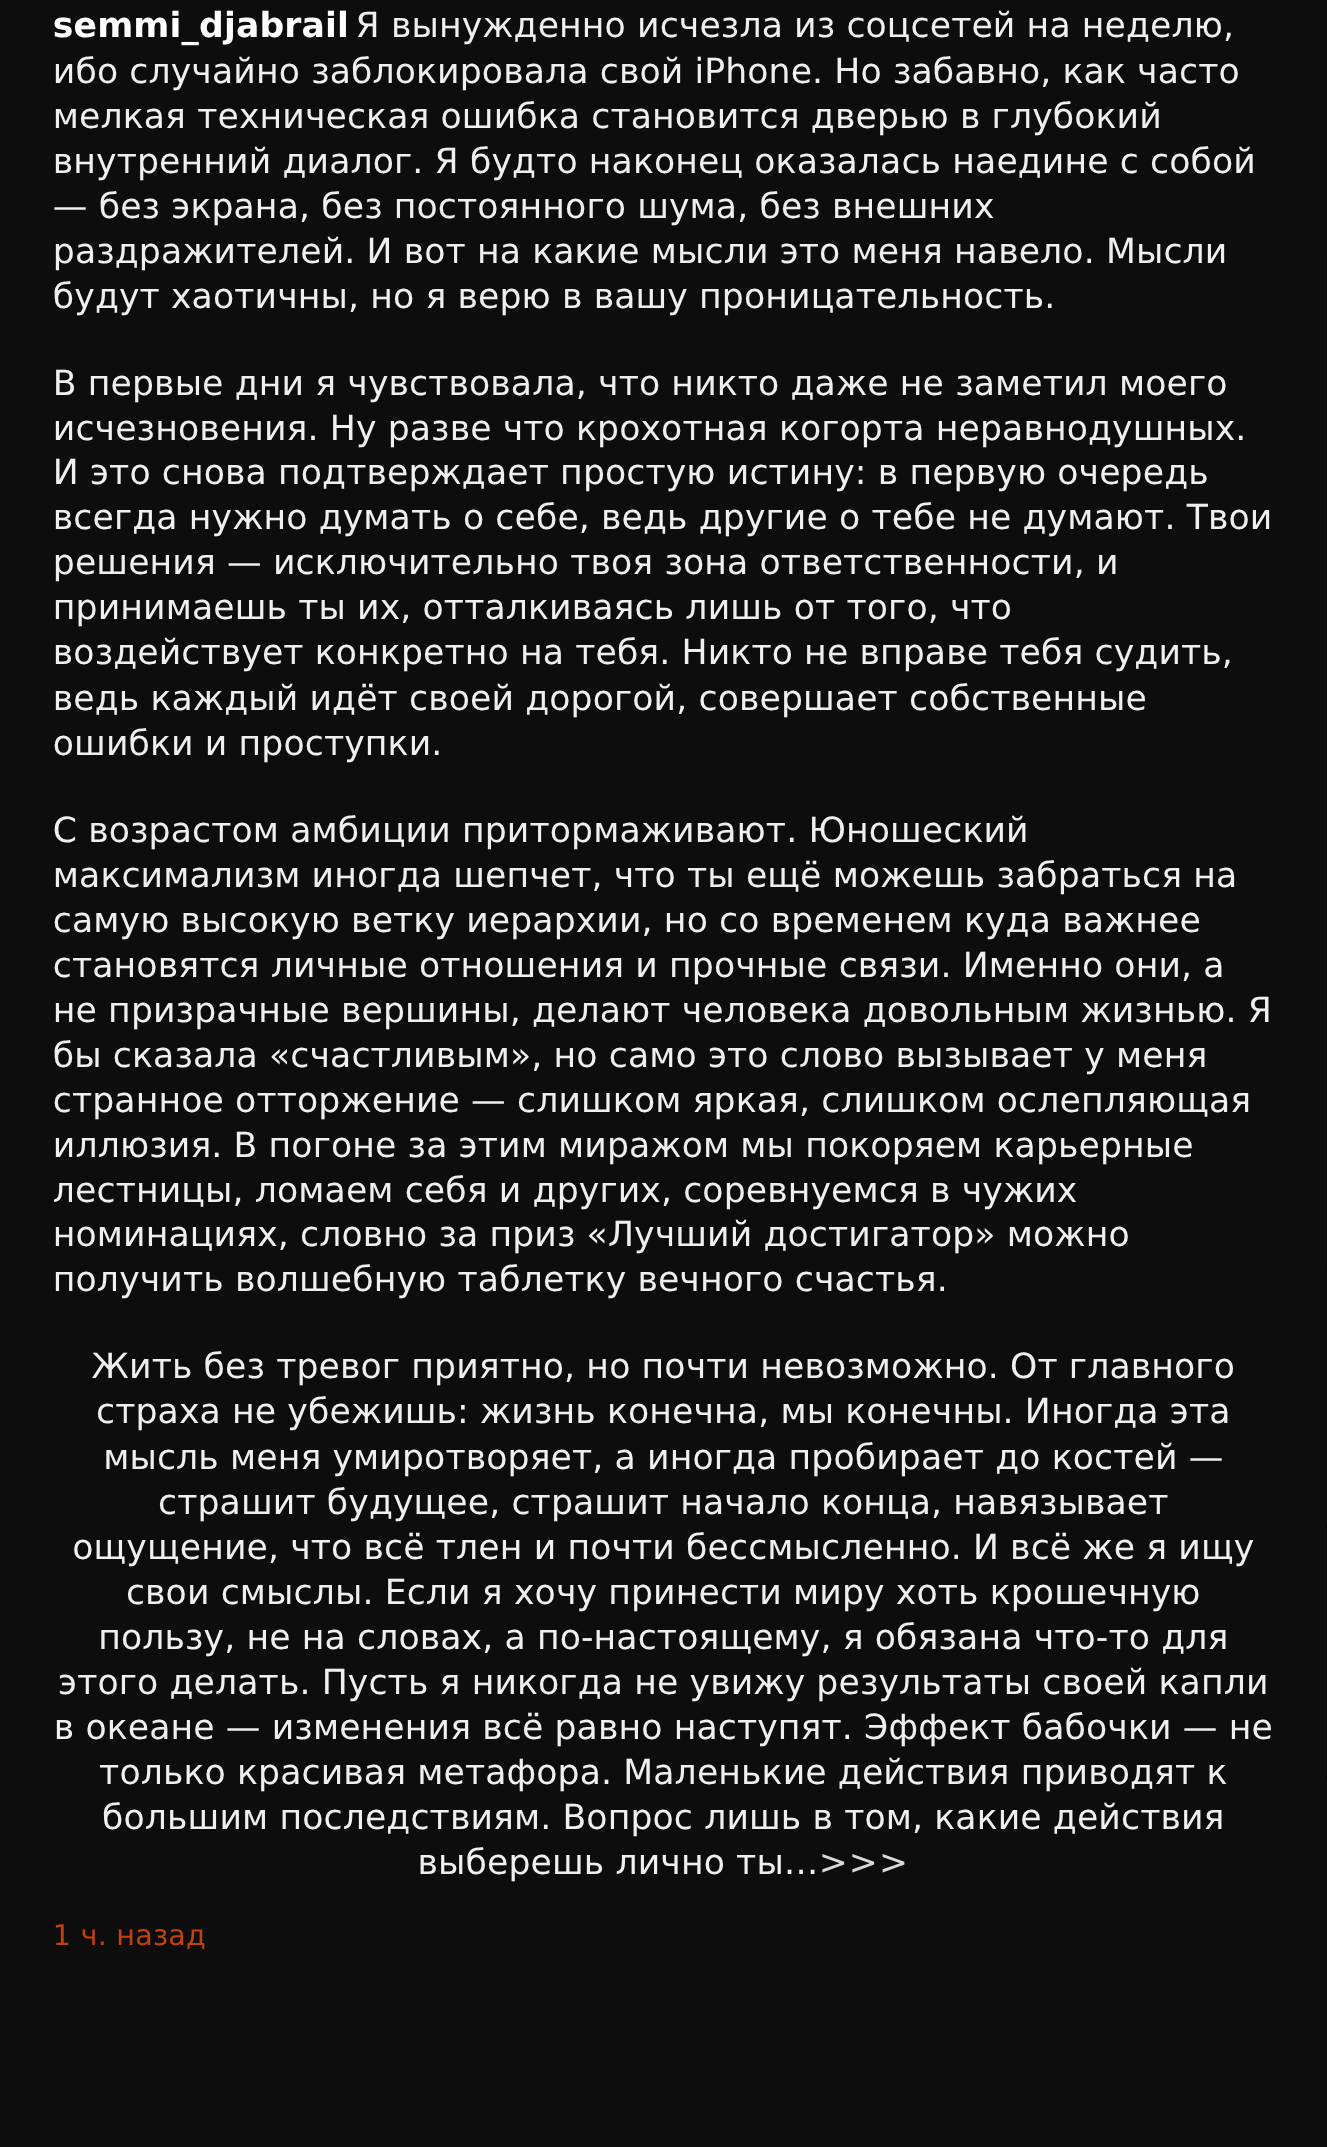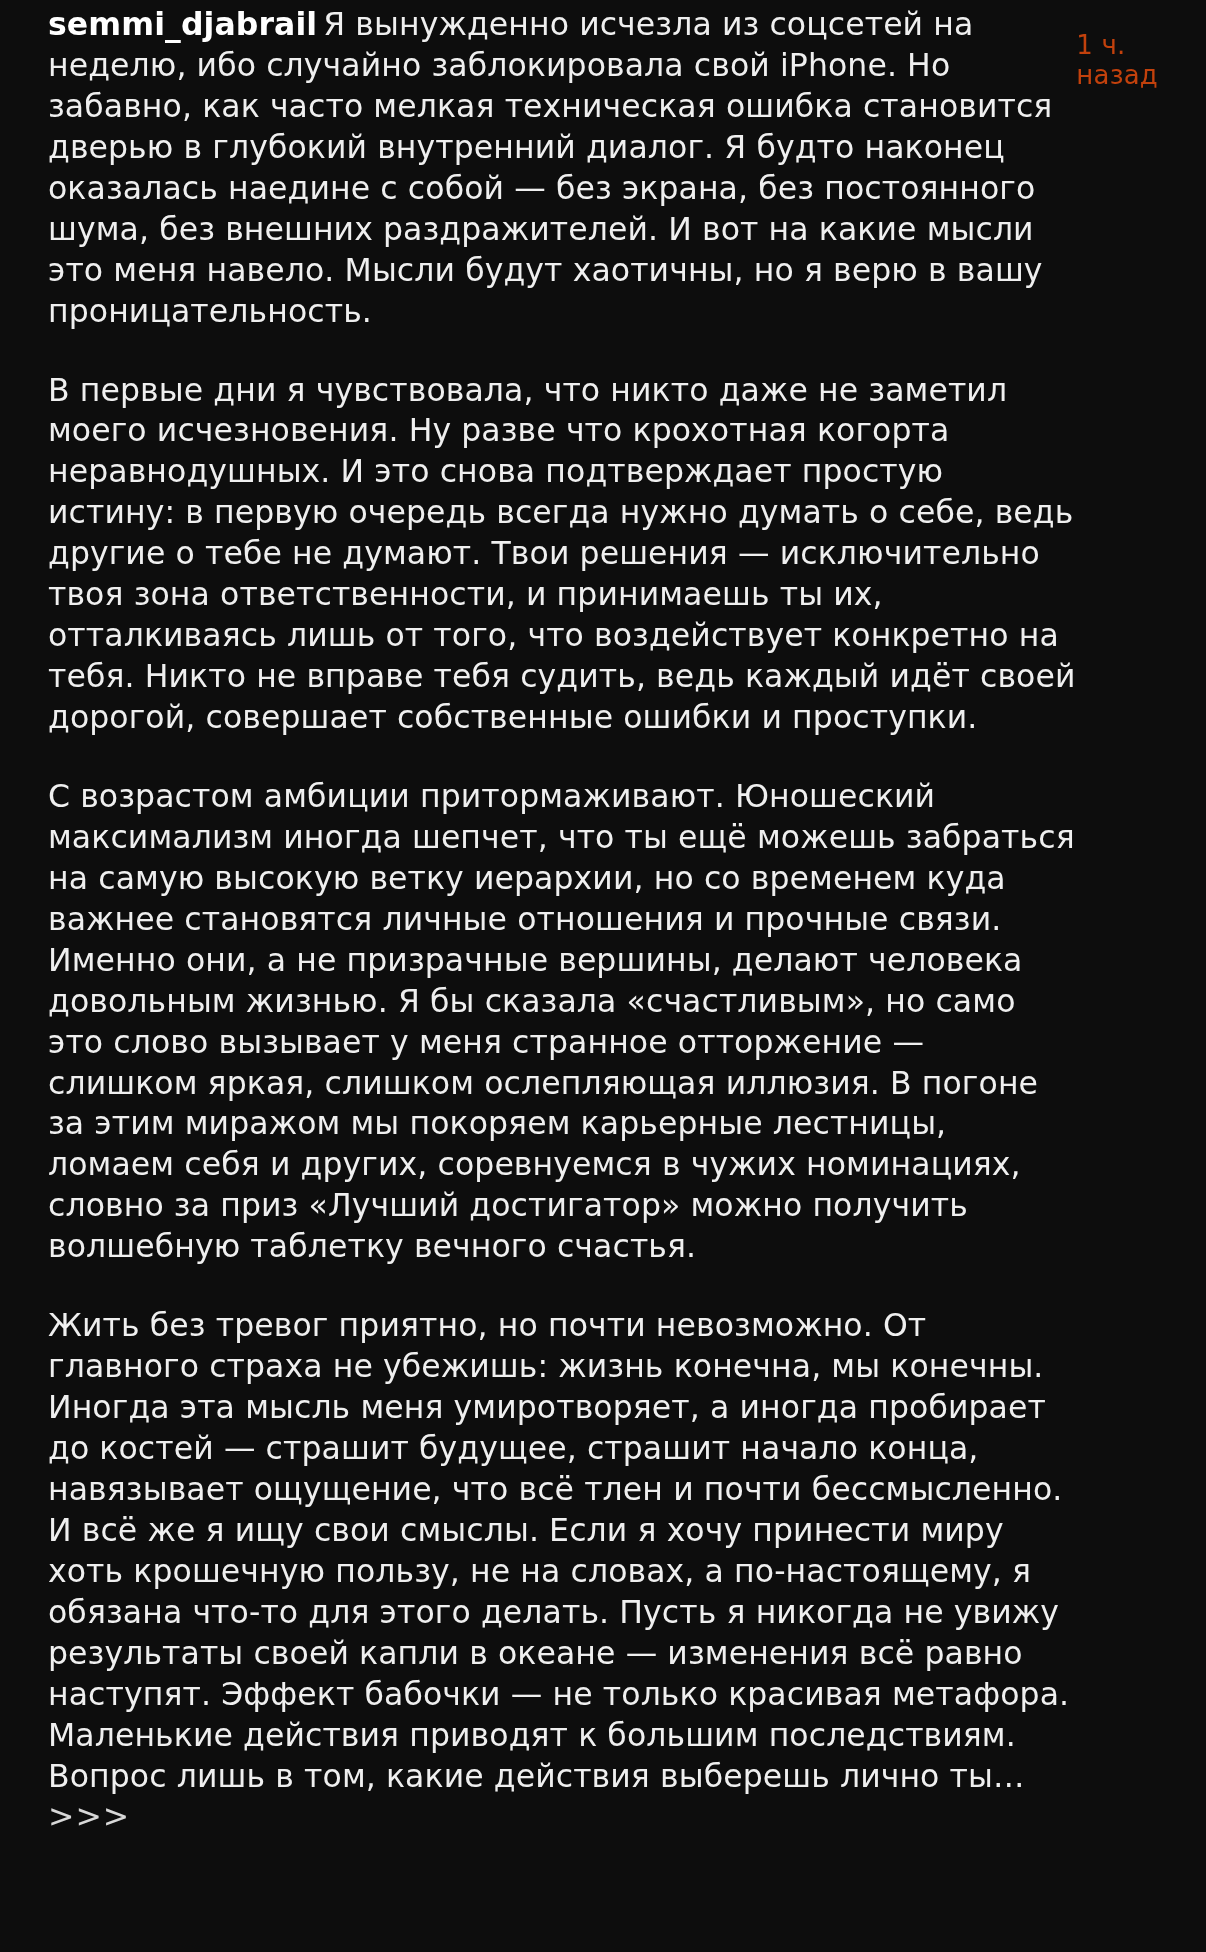--- a/index.html
+++ b/index.html
@@ -14,21 +14,21 @@
     color: #e8e8e8;
     -webkit-font-smoothing: antialiased;
   }
   .screen {
     width: 1206px;
     min-height: 1952px;
     box-sizing: border-box;
     background: #0d0d0d;
     padding: 0 48px;
     display: flex;
-    flex-direction: row;
+    flex-direction: column;
   }
   .caption-block {
     padding-top: 4px;
     font-size: 31.5px;
     line-height: 1.30;
     letter-spacing: 0.1px;
     color: #efefef;
     font-weight: 400;
   }
   .username {
@@ -38,20 +38,21 @@
   }
   .para {
     margin: 0 0 38px 0;
     white-space: pre-wrap;
   }
   .para:first-child {
     margin-top: 0;
   }
   .para.last {
     margin-bottom: 0;
+    text-align: center;
   }
   .more {
     color: #d8d8d8;
     letter-spacing: 1px;
   }
   .timestamp-row {
     margin-top: 30px;
     padding-bottom: 26px;
   }
   .timestamp {

